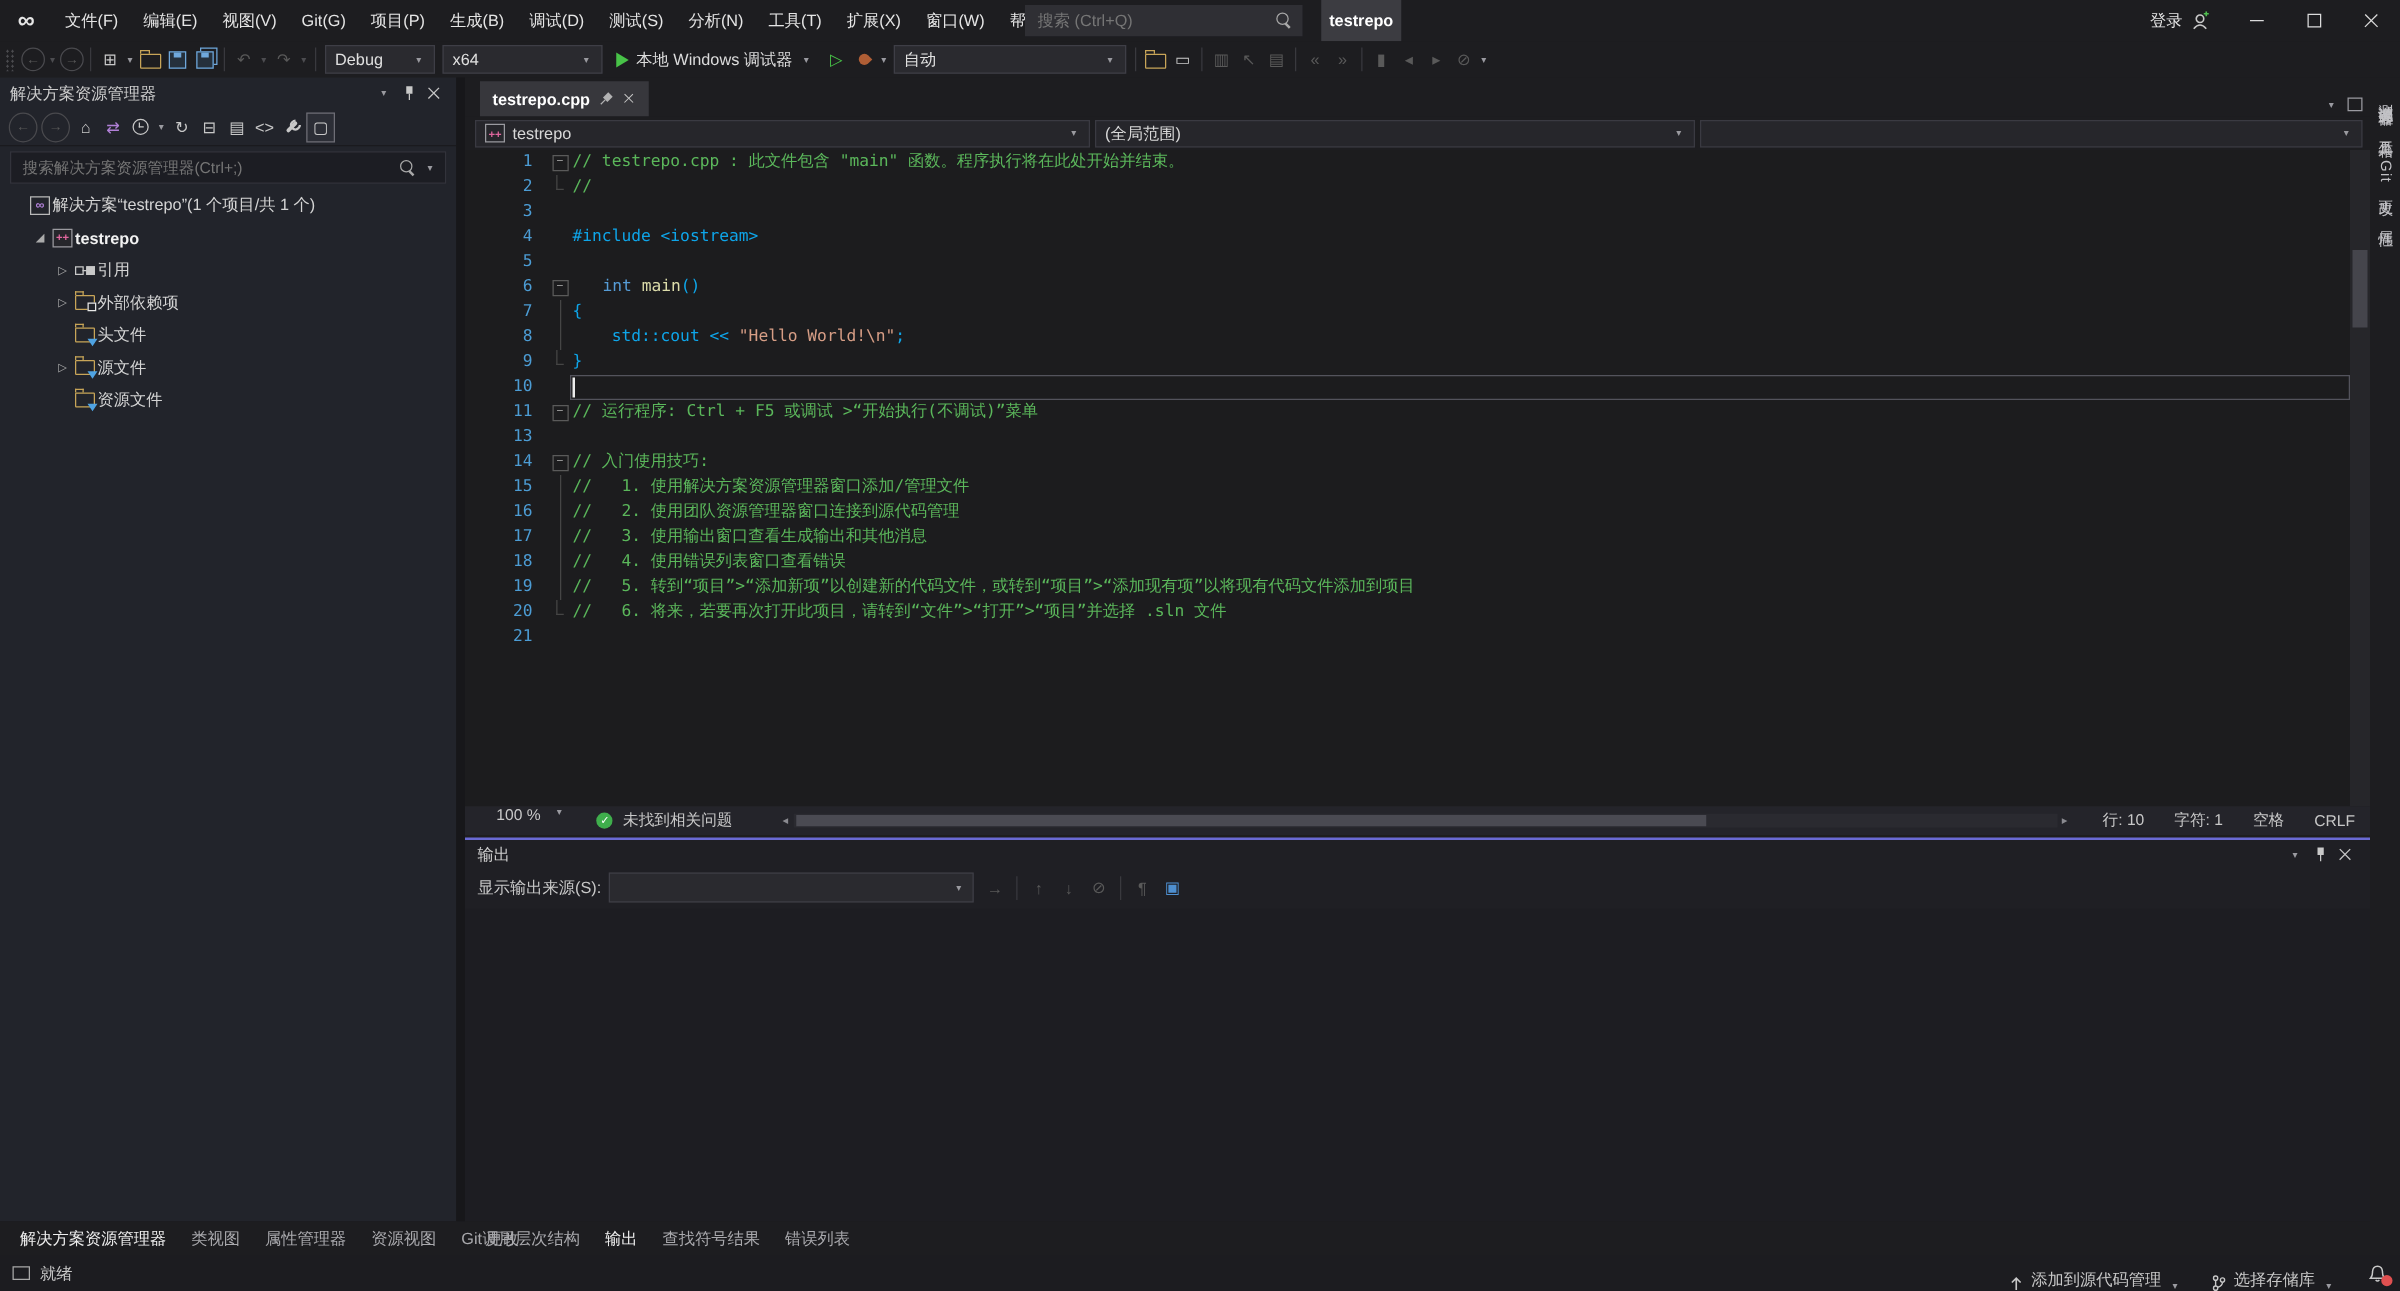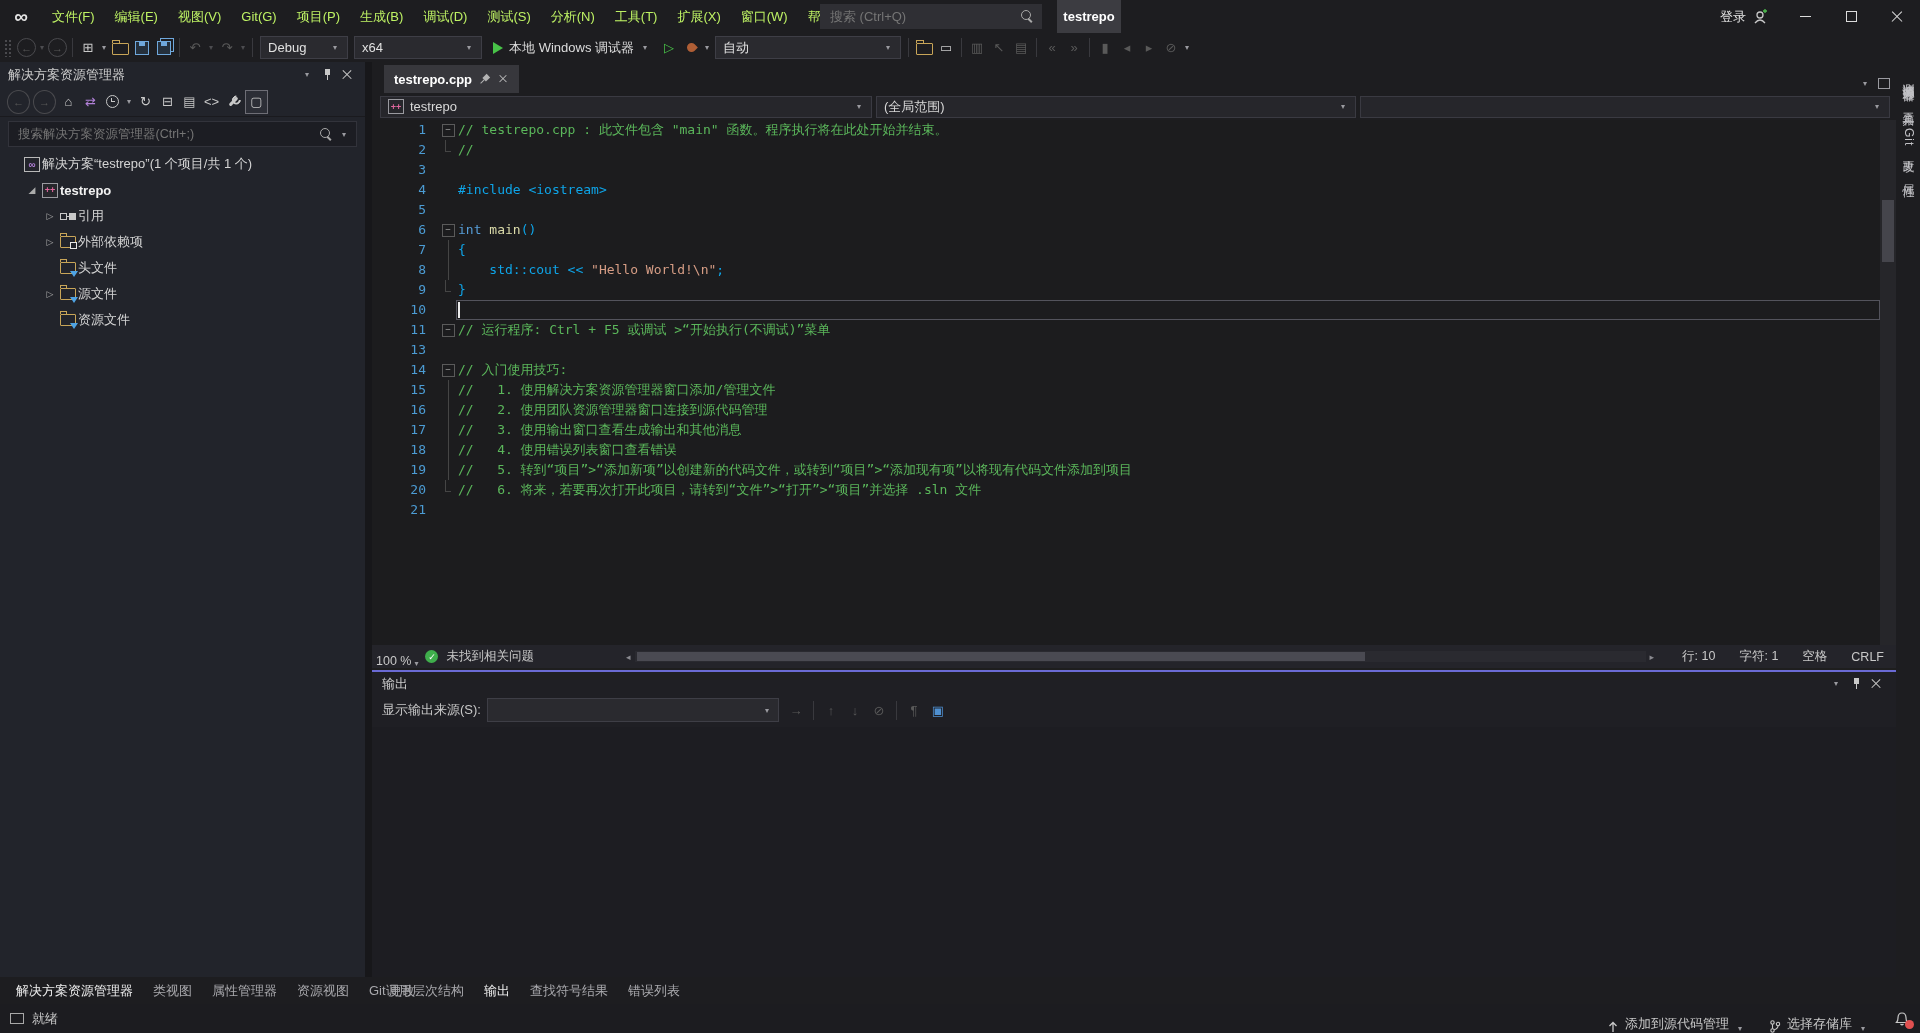--- a/index.html
+++ b/index.html
@@ -6,21 +6,21 @@
   body{
     width:1920px;height:1033px;position:relative;overflow:hidden;
     background:#1E1E1E;color:#C8C8C8;
     font-family:"Liberation Sans","DejaVu Sans",sans-serif;font-size:13px;
     -webkit-font-smoothing:antialiased;
   }
   .abs{position:absolute;}
   
   #titlebar{left:0;top:0;width:1920px;height:33px;background:#1D1D20;display:flex;align-items:stretch;}
   .vslogo{width:42px;display:flex;align-items:center;justify-content:center;color:#E6E6E6;font-size:19px;font-weight:bold;}
-  .menu-item{display:flex;align-items:center;padding:16px 10px;color:#bef264;font-size:13px;cursor:default;}
+  .menu-item{display:flex;align-items:center;padding:16px 10px;color:#e5e5e5;font-size:13px;cursor:default;}
   #title-search{left:820px;top:4px;width:222px;height:25px;background:#2F2F34;display:flex;align-items:center;padding:0 8px;box-sizing:border-box;}
   #title-search input{flex:1;background:transparent;border:none;outline:none;color:#a3a3a3;font-size:13px;font-family:inherit;}
   .mag{position:relative;width:13px;height:13px;flex:0 0 13px;}
   .mag::before{content:"";position:absolute;left:0;top:0;width:8px;height:8px;border:1.5px solid #A8A8A8;border-radius:50%;}
   .mag::after{content:"";position:absolute;left:8px;top:8px;width:5px;height:1.6px;background:#A8A8A8;transform:rotate(45deg);transform-origin:0 0;}
   #project-chip{left:1057px;top:0;width:64px;height:33px;background:#3C3C41;color:#FFFFFF;font-weight:bold;display:flex;align-items:center;justify-content:center;}
   #title-right{right:0;top:0;height:33px;display:flex;align-items:center;}
   #signin{display:flex;align-items:center;gap:6px;padding:0 14px;color:#e5e5e5;}
   .wbtn{width:46px;height:33px;display:flex;align-items:center;justify-content:center;position:relative;}
   .min-glyph{width:11px;height:1px;background:#DCDCDC;}
@@ -97,25 +97,25 @@
   #code{position:absolute;left:0;top:58px;right:16px;bottom:23px;overflow:hidden;font-family:"DejaVu Sans Mono","Liberation Mono",monospace;font-size:13px;}
   .cl{display:flex;height:20px;line-height:20px;}
   .ln{width:54px;text-align:right;padding-right:14px;color:#4C9CD4;flex:0 0 54px;}
   .fold{width:16px;flex:0 0 16px;display:flex;align-items:center;justify-content:center;}
   .fbox{width:11px;height:11px;border:1px solid #5A5A5A;color:#9B9B9B;font-size:9px;line-height:9px;text-align:center;background:#1C1C1E;}
   .fline{width:1px;height:20px;background:#454545;}
   .fend{width:5px;height:11px;margin-bottom:8px;border-left:1px solid #454545;border-bottom:1px solid #454545;}
   .lb{flex:1;white-space:pre;position:relative;padding-left:2px;}
   .lb.cur{outline:1px solid #53535C;outline-offset:-1px;}
   .caret{position:absolute;left:2px;top:2px;width:1.5px;height:16px;background:#ECECEC;}
-  .c-c{color:#5BB75B;} .c-k{color:#569CD6;} .c-s{color:#D69D85;} .c-f{color:#DCDCAA;} .c-p{color:#0ea5e9;}
+  .c-c{color:#5BB75B;} .c-k{color:#569CD6;margin-left:24px;} .c-s{color:#D69D85;} .c-f{color:#DCDCAA;} .c-p{color:#0ea5e9;}
   #vscroll{position:absolute;right:0;top:58px;bottom:23px;width:16px;background:#26262A;}
   #vthumb{position:absolute;left:2px;top:80px;width:12px;height:62px;background:#45454C;}
   #ebar{position:absolute;left:0;bottom:0;width:100%;height:23px;background:#24242A;display:flex;align-items:center;font-size:12.5px;color:#C8C8C8;}
-  #zoom-combo{display:flex;align-items:flex-end;padding:0 4px;height:100%;}
+  #zoom-combo{display:flex;align-items:flex-start;gap:10px;padding:0 25px;height:100%;}
   .okc{width:13px;height:13px;border-radius:50%;background:#3FAE4C;color:#fff;font-size:9px;display:flex;align-items:center;justify-content:center;}
   #hscroll{position:absolute;left:263px;right:250px;top:6px;height:11px;background:#2A2A30;}
   #hthumb{position:absolute;left:2px;top:1px;height:9px;width:72%;background:#4A4A52;}
   #ebar-right{margin-left:auto;display:flex;align-items:center;gap:0;}
   #ebar-right .cell{padding:0 12px;}
   .sarrow{font-size:9px;color:#8A8A90;padding:0 4px;}
   
   #output{left:372px;top:670px;width:1524px;height:307px;background:#1F1F24;border-top:2px solid #6A6AD4;box-sizing:border-box;}
   #out-header{height:23px;display:flex;align-items:center;padding:0 10px;color:#CCCCCC;}
   #out-header .sp{flex:1;}

